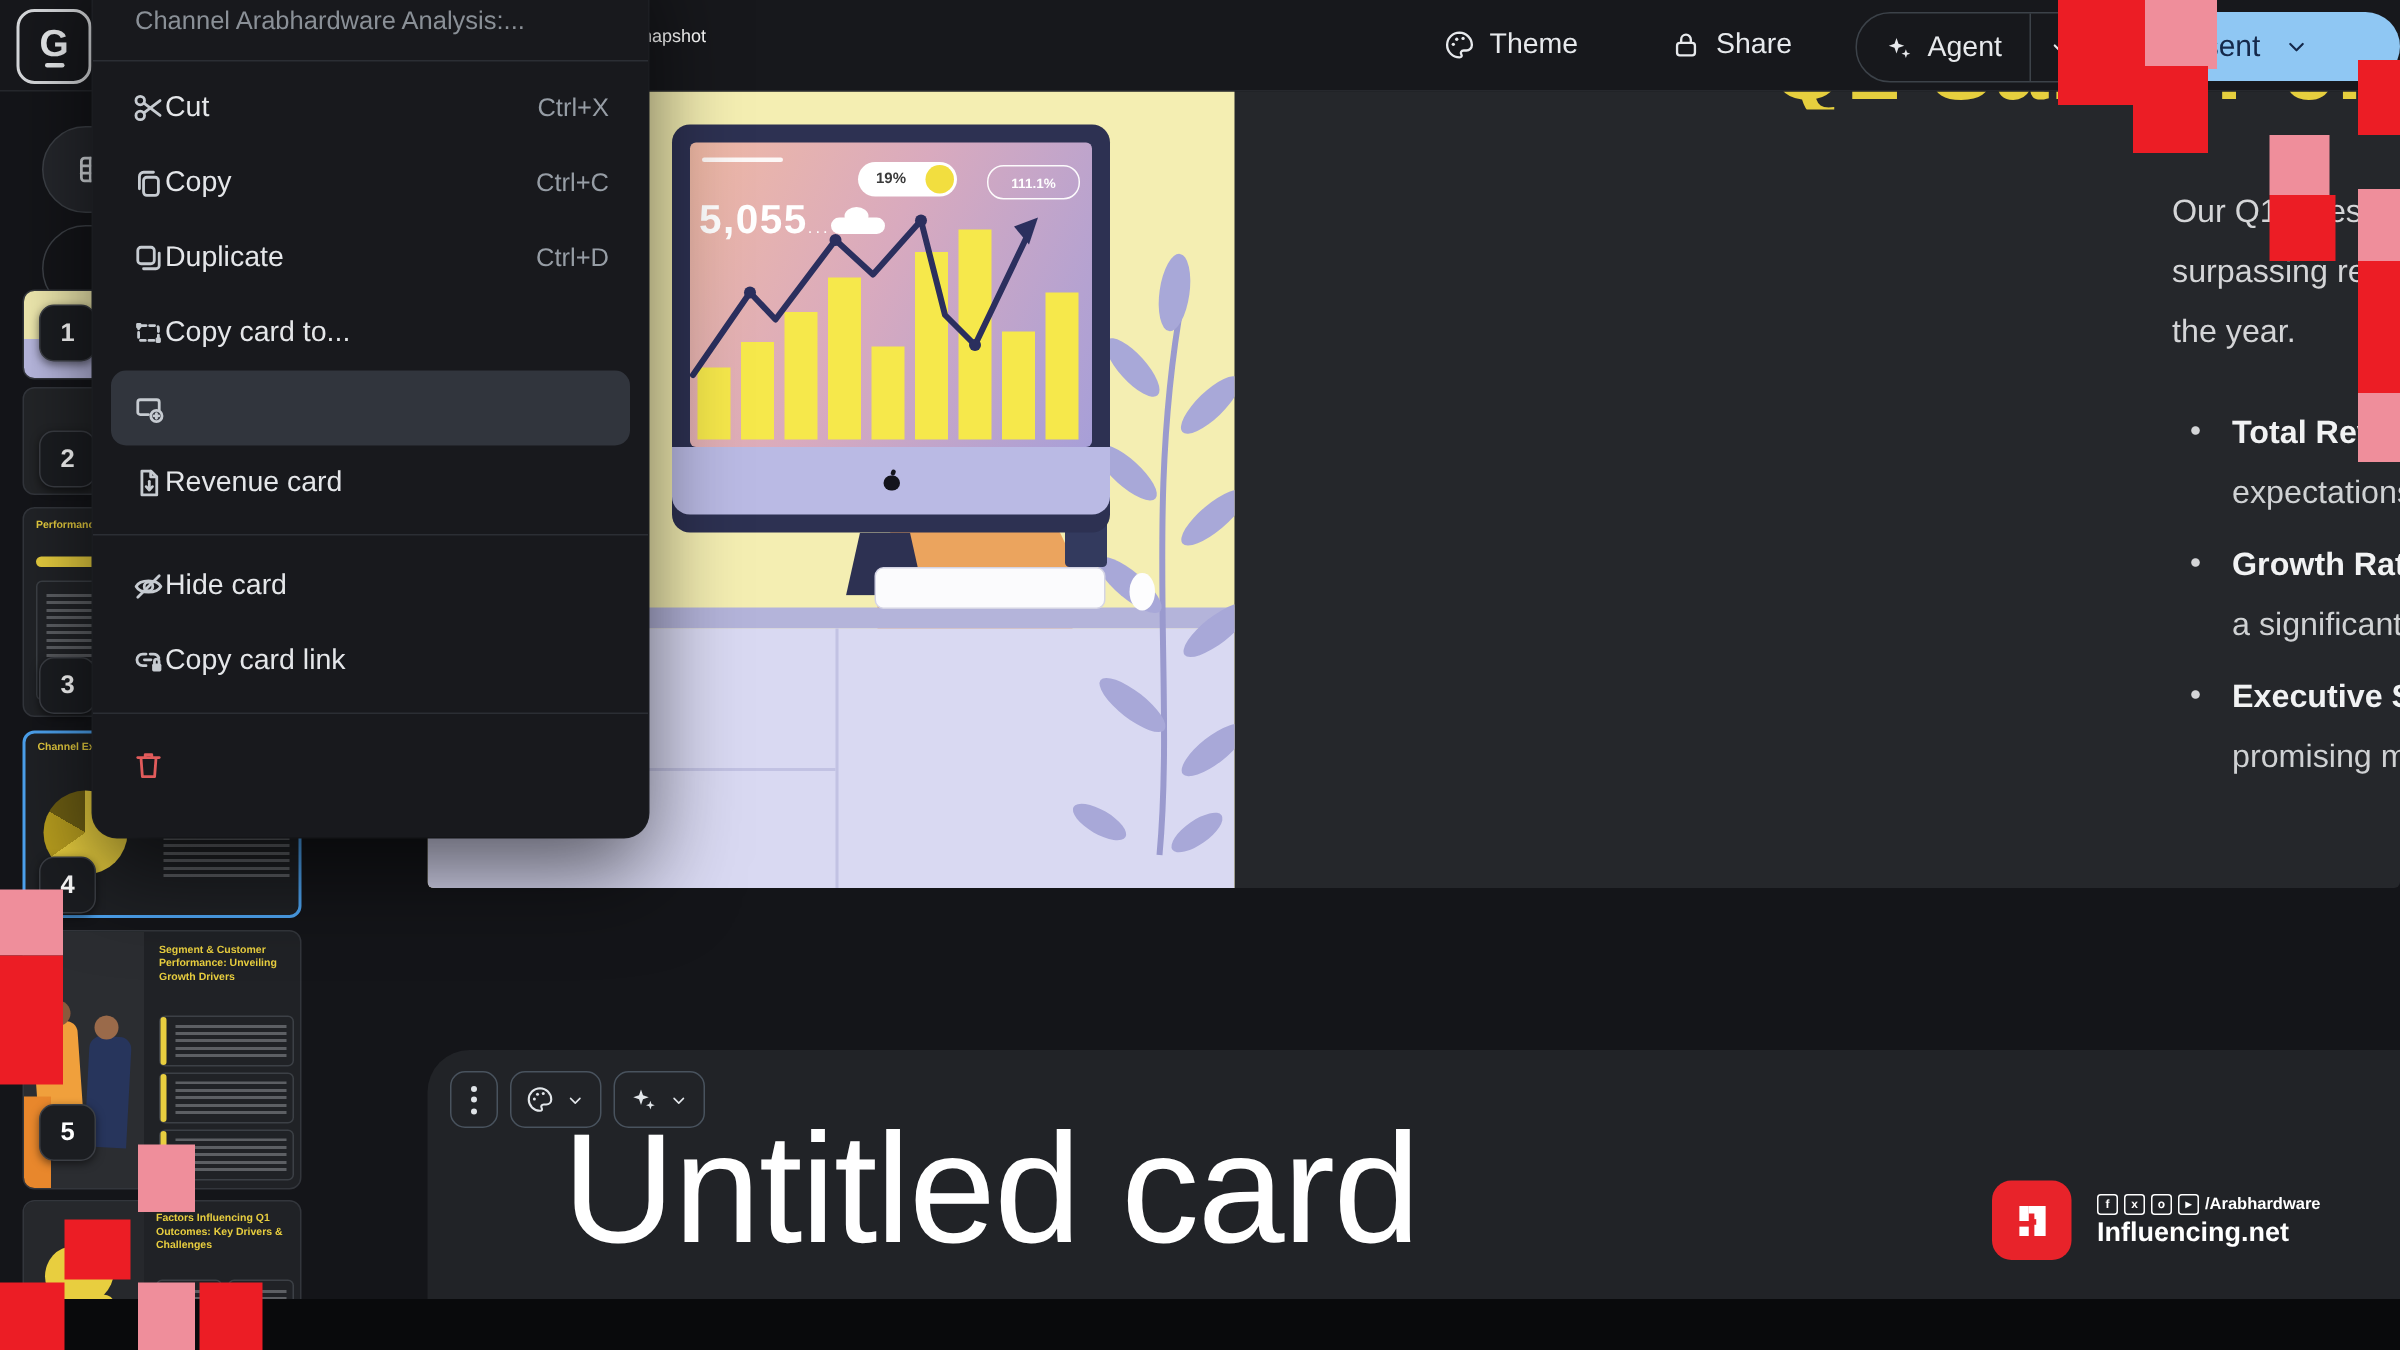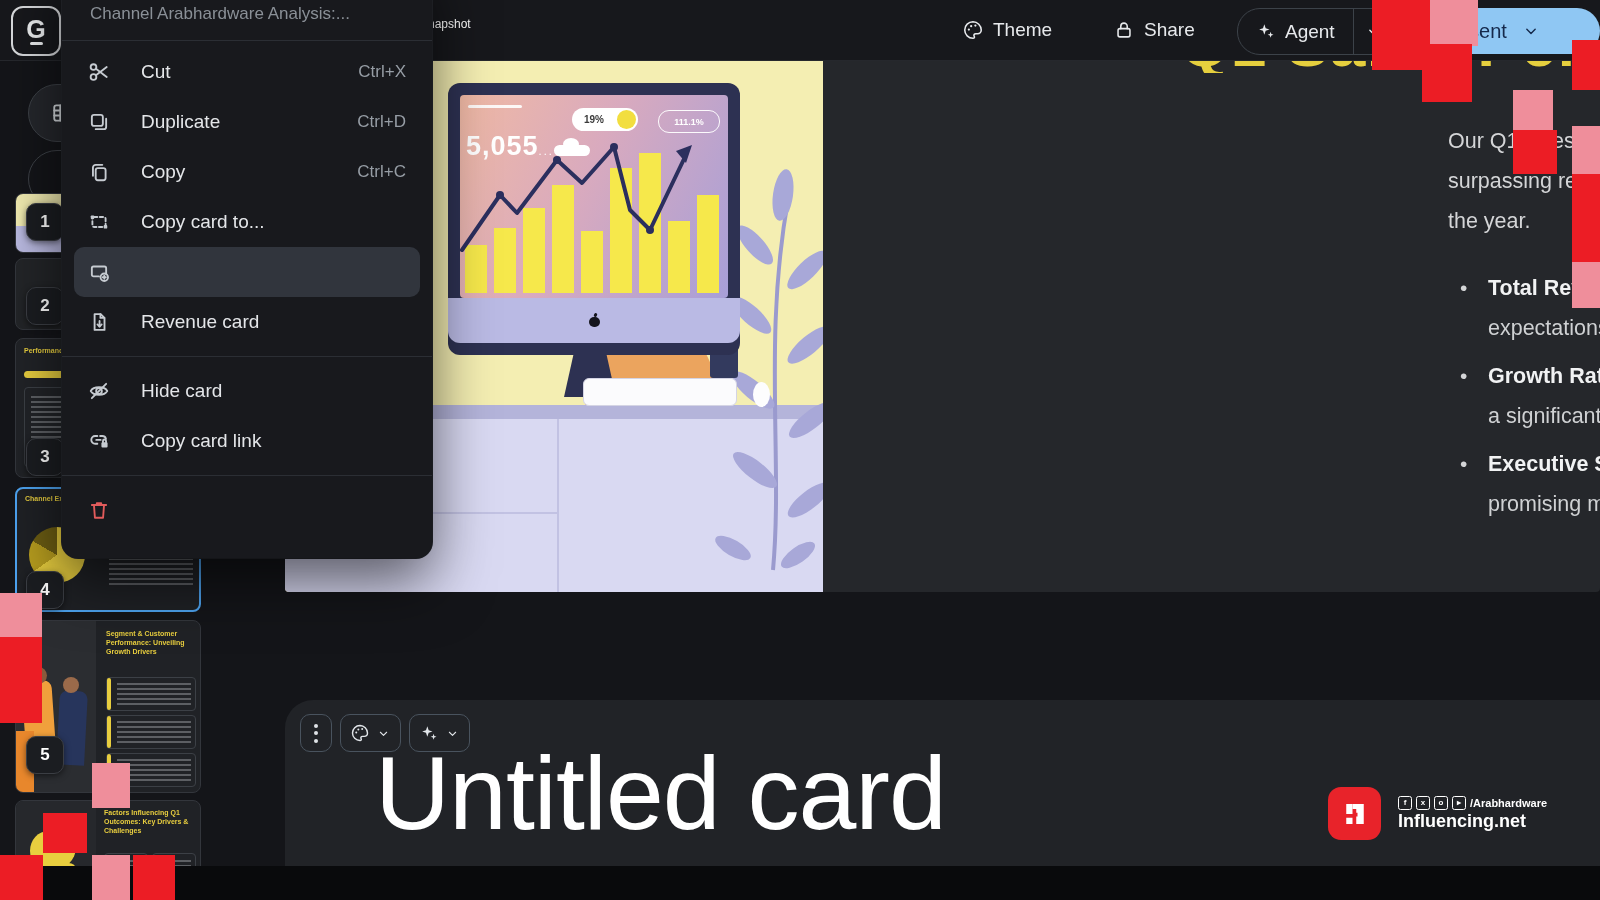--- a/index.html
+++ b/index.html
@@ -14,21 +14,21 @@
   .glogo{position:absolute;left:11px;top:6px;width:46px;height:46px;border:2px solid #d8dadd;
     border-radius:12px;display:flex;flex-direction:column;align-items:center;justify-content:center;color:#eceef0;}
   .glogo .g{font-size:25px;font-weight:700;line-height:22px}
   .glogo .bar{width:13px;height:3px;background:#eceef0;border-radius:2px;margin-top:2px}
   .doc-title{position:absolute;left:420px;top:17px;font-size:12px;color:#ffffff}
   .nav-item{position:absolute;top:0;height:60px;display:flex;align-items:center;gap:9px;
     color:#e7e9ec;font-size:19px;cursor:default}
   .nav-item svg{width:22px;height:22px}
   #agent-pill{position:absolute;left:1237px;top:8px;width:156px;height:45px;border:1px solid #3c4249;
     border-radius:23px;display:flex;align-items:center;color:#e7e9ec;font-size:19px;}
-  #agent-pill .main{display:flex;gap:9px;padding:0 14px 0 18px;flex:1}
+  #agent-pill .main{display:flex;align-items:center;gap:9px;padding:0 14px 0 18px;flex:1}
   #agent-pill .chev{border-left:1px solid #3c4249;height:45px;display:flex;align-items:center;padding:0 10px}
   #agent-pill svg{width:20px;height:20px}
   #present-btn{position:absolute;left:1412px;top:8px;width:188px;height:46px;background:#8fc7f3;
     border-radius:23px;display:flex;align-items:center;gap:14px;padding-left:26px;box-sizing:border-box;
     color:#15294b;font-size:20px;font-weight:500;}
   #present-btn svg{width:20px;height:20px}
 
   
   #sidebar{position:absolute;left:0;top:60px;width:210px;bottom:0;z-index:5;}
   .side-pill{position:absolute;left:28px;width:140px;height:58px;border:1.5px solid #3d4147;
@@ -45,21 +45,21 @@
   .tbox{border:1px solid #3c4046;border-radius:4px;position:absolute}
   .ybar{position:absolute;background:#e8ce3f;border-radius:2px}
 
   
   #menu{position:absolute;left:62px;top:-42px;width:370px;height:600px;background:#18191d;
     border-radius:16px;box-shadow:0 24px 60px rgba(0,0,0,.6),0 0 0 1px #26282e;z-index:50;
     padding-top:46px;box-sizing:border-box;}
   #menu .mtitle{padding:0 28px 10px;font-size:17px;color:#8a9097;white-space:nowrap;overflow:hidden}
   #menu .mdiv{height:1px;background:#2b2e34;margin:6px 0}
   .mrow{display:flex;align-items:center;height:50px;margin:0 12px;padding:0 14px;border-radius:10px;
-    color:#e4e6e9;font-size:19px;gap:31px;cursor:default}
+    color:#e4e6e9;font-size:19px;gap:0;cursor:default}
   .mrow.hl{background:#31353d}
   .mrow.danger{color:#e15b5b}
   .mrow .micon{width:22px;height:22px;flex:0 0 22px;color:#c6cbd1}
   .mrow.danger .micon{color:#e15b5b}
   .mrow .mlabel{flex:1}
   .mrow .mshort{font-size:17px;color:#969da5}
 
   
   #slide{position:absolute;left:285px;top:60px;right:0;height:532px;overflow:hidden;
     background:#25272b;border-radius:4px;z-index:2}
@@ -392,33 +392,33 @@
             <circle cx="5" cy="5.5" r="2.6"></circle>
             <circle cx="5" cy="14.5" r="2.6"></circle>
             <line x1="7.2" y1="7" x2="17" y2="14.5"></line>
             <line x1="7.2" y1="13" x2="17" y2="5.5"></line>
           </svg>
           <span class="mlabel">Cut</span>
           <span class="mshort">Ctrl+X</span>
         </div>
         <div class="mrow">
           <svg class="micon ic" viewBox="0 0 20 20">
+            <rect x="7" y="6.5" width="9" height="11" rx="2"></rect>
+            <path d="M4.5 13.5V6a2.5 2.5 0 0 1 2.5-2.5h6"></path>
+          </svg>
+          <span class="mlabel">Copy</span>
+          <span class="mshort">Ctrl+C</span>
+        </div>
+        <div class="mrow">
+          <svg class="micon ic" viewBox="0 0 20 20">
             <rect x="3.5" y="3.5" width="10" height="10" rx="2"></rect>
             <path d="M16.5 7v7.5a2 2 0 0 1-2 2H7"></path>
           </svg>
           <span class="mlabel">Duplicate</span>
           <span class="mshort">Ctrl+D</span>
-        </div>
-        <div class="mrow">
-          <svg class="micon ic" viewBox="0 0 20 20">
-            <rect x="7" y="6.5" width="9" height="11" rx="2"></rect>
-            <path d="M4.5 13.5V6a2.5 2.5 0 0 1 2.5-2.5h6"></path>
-          </svg>
-          <span class="mlabel">Copy</span>
-          <span class="mshort">Ctrl+C</span>
         </div>
         <div class="mrow">
           <svg class="micon ic" viewBox="0 0 20 20">
             <rect x="4" y="5.5" width="12" height="9" rx="1.5" stroke-dasharray="3 2.2"></rect>
             <rect x="2.5" y="4" width="3.2" height="3.2" rx=".8" fill="currentColor" stroke="none"></rect>
             <rect x="14.3" y="12.8" width="3.2" height="3.2" rx=".8" fill="currentColor" stroke="none"></rect>
           </svg>
           <span class="mlabel">Copy card to...</span>
         </div>
         <div class="mrow hl">

